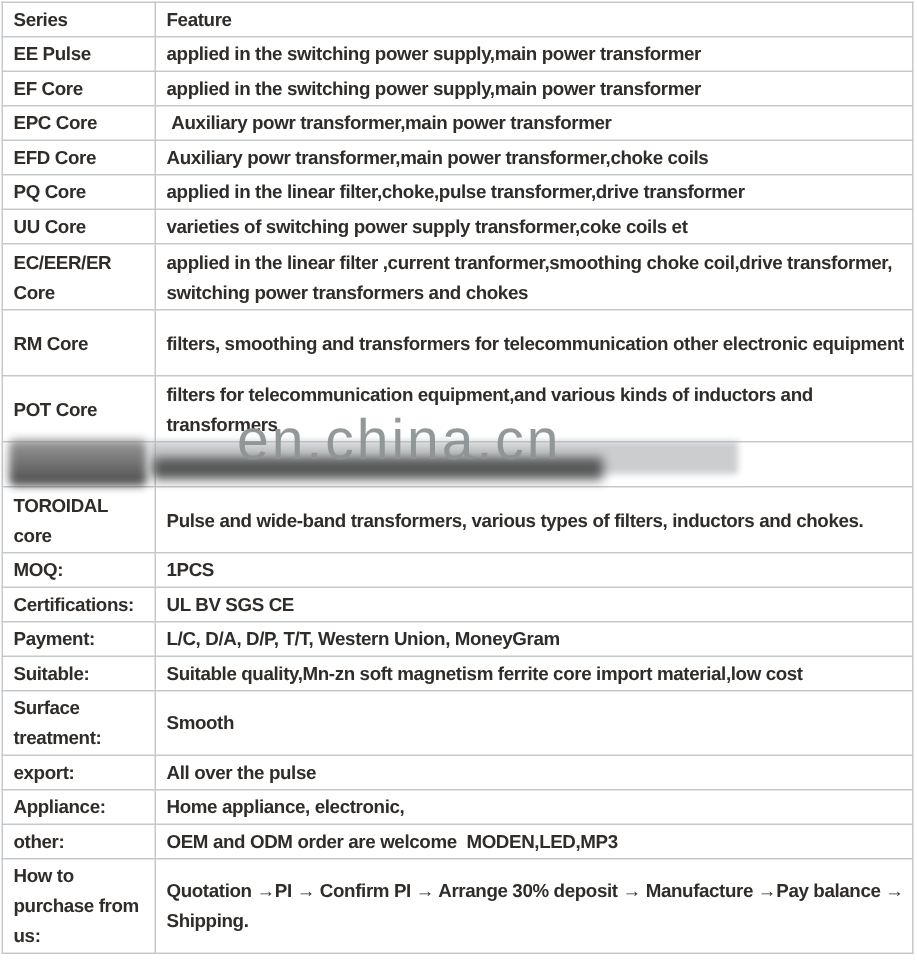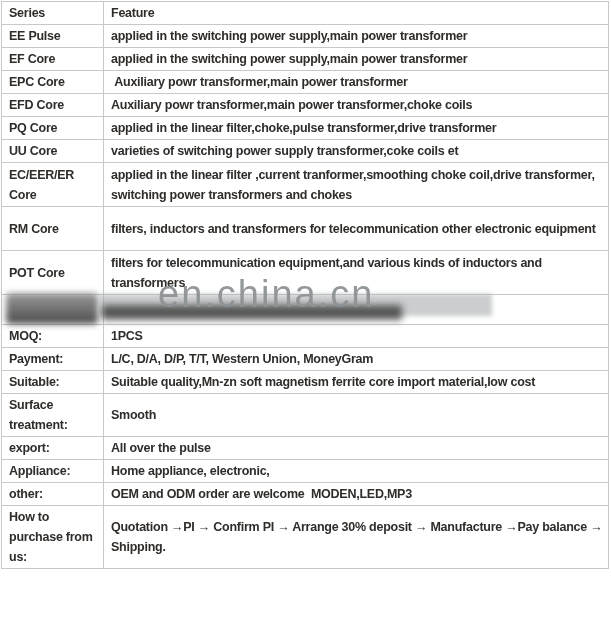--- a/index.html
+++ b/index.html
@@ -97,33 +97,41 @@
     <tr class="h22">
       <td class="c1">UU Core</td>
       <td class="c2">varieties of switching power supply transformer,coke coils et</td>
     </tr>
     <tr class="h43">
       <td class="c1">EC/EER/ER Core</td>
       <td class="c2">applied in the linear filter ,current tranformer,smoothing choke coil,drive transformer, switching power transformers and chokes</td>
     </tr>
     <tr class="h43">
       <td class="c1">RM Core</td>
-      <td class="c2">filters, inductors and transformers for telecommunication other electronic equipment</td>
+      <td class="c2">filters, smoothing and transformers for telecommunication other electronic equipment</td>
     </tr>
     <tr class="h43">
       <td class="c1">POT Core</td>
       <td class="c2">filters for telecommunication equipment,and various kinds of inductors and transformers</td>
     </tr>
     <tr class="h29">
       <td class="c1"></td>
       <td class="c2"></td>
     </tr>
+    <tr class="h43">
+      <td class="c1 label-regular">TOROIDAL core</td>
+      <td class="c2">Pulse and wide-band transformers, various types of filters, inductors and chokes.</td>
+    </tr>
     <tr class="h22">
       <td class="c1">MOQ:</td>
       <td class="c2">1PCS</td>
+    </tr>
+    <tr class="h22">
+      <td class="c1">Certifications:</td>
+      <td class="c2">UL BV SGS CE</td>
     </tr>
     <tr class="h22">
       <td class="c1">Payment:</td>
       <td class="c2">L/C, D/A, D/P, T/T, Western Union, MoneyGram</td>
     </tr>
     <tr class="h22">
       <td class="c1">Suitable:</td>
       <td class="c2">Suitable quality,Mn-zn soft magnetism ferrite core import material,low cost</td>
     </tr>
     <tr class="h39">

